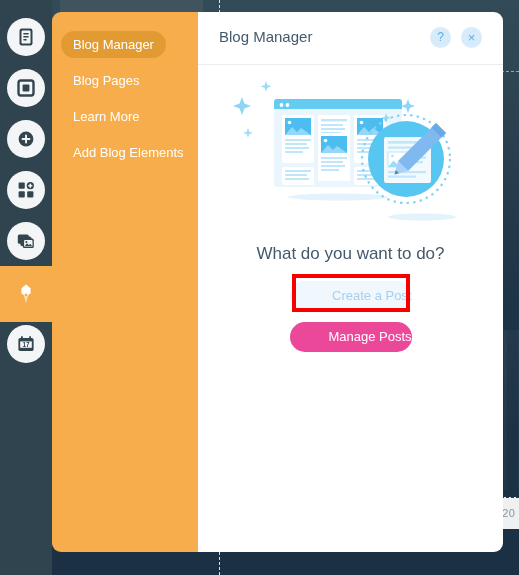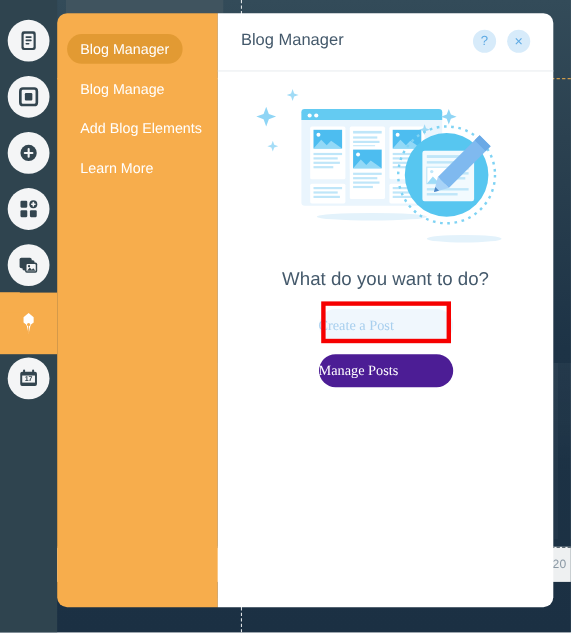--- a/index.html
+++ b/index.html
@@ -141,27 +141,26 @@
     font-size: 17px;
     color: #44596b;
     margin-top: 4px;
   }
   .actions { margin-top: 17px; text-align: center; position: relative; }
   .btn {
     display: inline-block;
     width: 122px; height: 30px; line-height: 30px;
     border-radius: 16px;
     font-size: 13px;
-    text-align: left;
+    text-align: right;
     cursor: pointer;
     user-select: none;
-    font-family: Liberation Serif, serif;
   }
   .btn-ghost { background: #f0f7fd; color: #a8cfee; }
-  .btn-primary { background: #4c1d95; color: #ffffff; margin-top: 11px; }
+  .btn-primary { background: #ec4899; color: #ffffff; margin-top: 11px; }
   .highlight-box {
     position: absolute;
     left: 50%; transform: translateX(-50%);
     top: -7px;
     width: 118px; height: 38px;
     border: 4px solid #f60000;
     pointer-events: none;
   }
 </style>
 </head>
@@ -258,23 +257,23 @@
         <rect x="3.2" y="14.6" width="13.6" height="1.6" fill="#33454f"></rect>
         <text x="10" y="12.8" font-family="Liberation Sans, sans-serif" font-size="6.4" font-weight="bold" fill="#33454f" text-anchor="middle">17</text>
       </svg>
         </span>
     </div>
   </div>
 
   <div class="panel-orange">
     <div class="menu">
       <div class="menu-item active">Blog Manager</div>
-      <div class="menu-item">Blog Manage</div>
+      <div class="menu-item">Blog Pages</div>
+      <div class="menu-item">Learn More</div>
       <div class="menu-item">Add Blog Elements</div>
-      <div class="menu-item">Learn More</div>
     </div>
   </div>
 
   <div class="panel-white">
 
     <div class="dialog-head">
       <div class="dialog-title">Blog Manager</div>
       <div class="head-btn help">?</div>
       <div class="head-btn close">×</div>
     </div>

